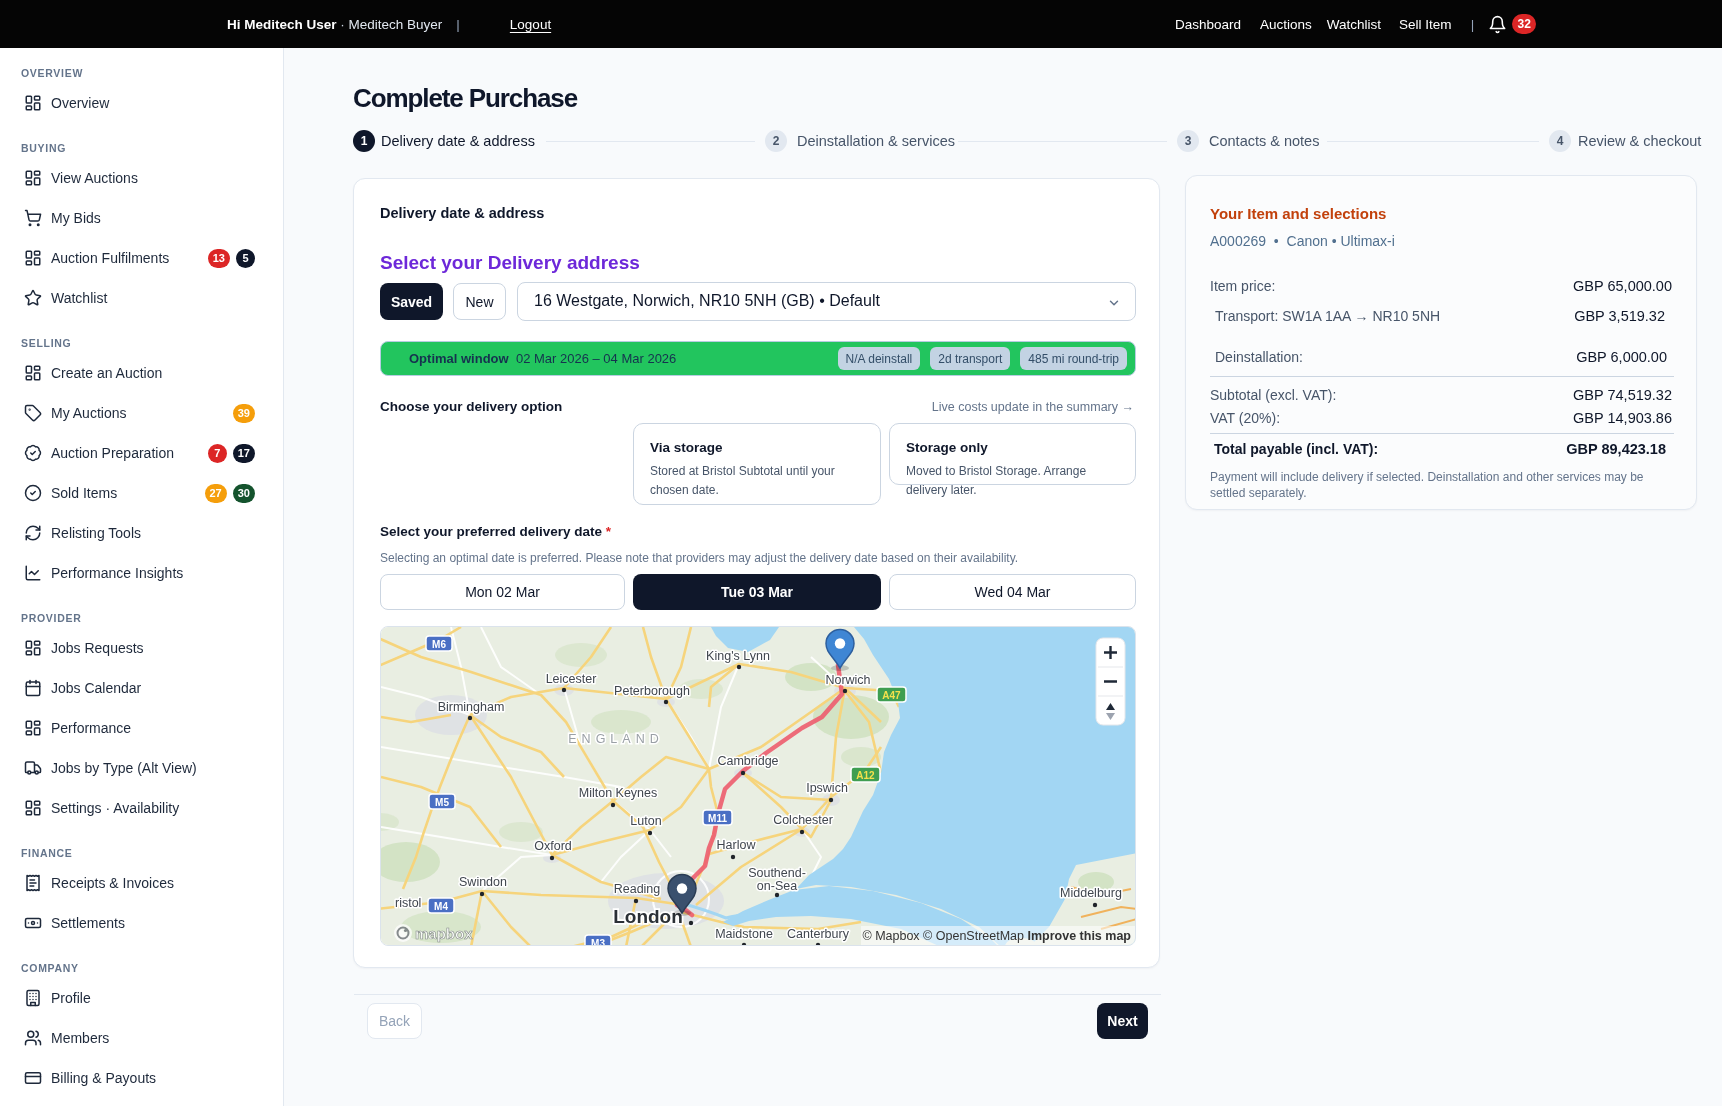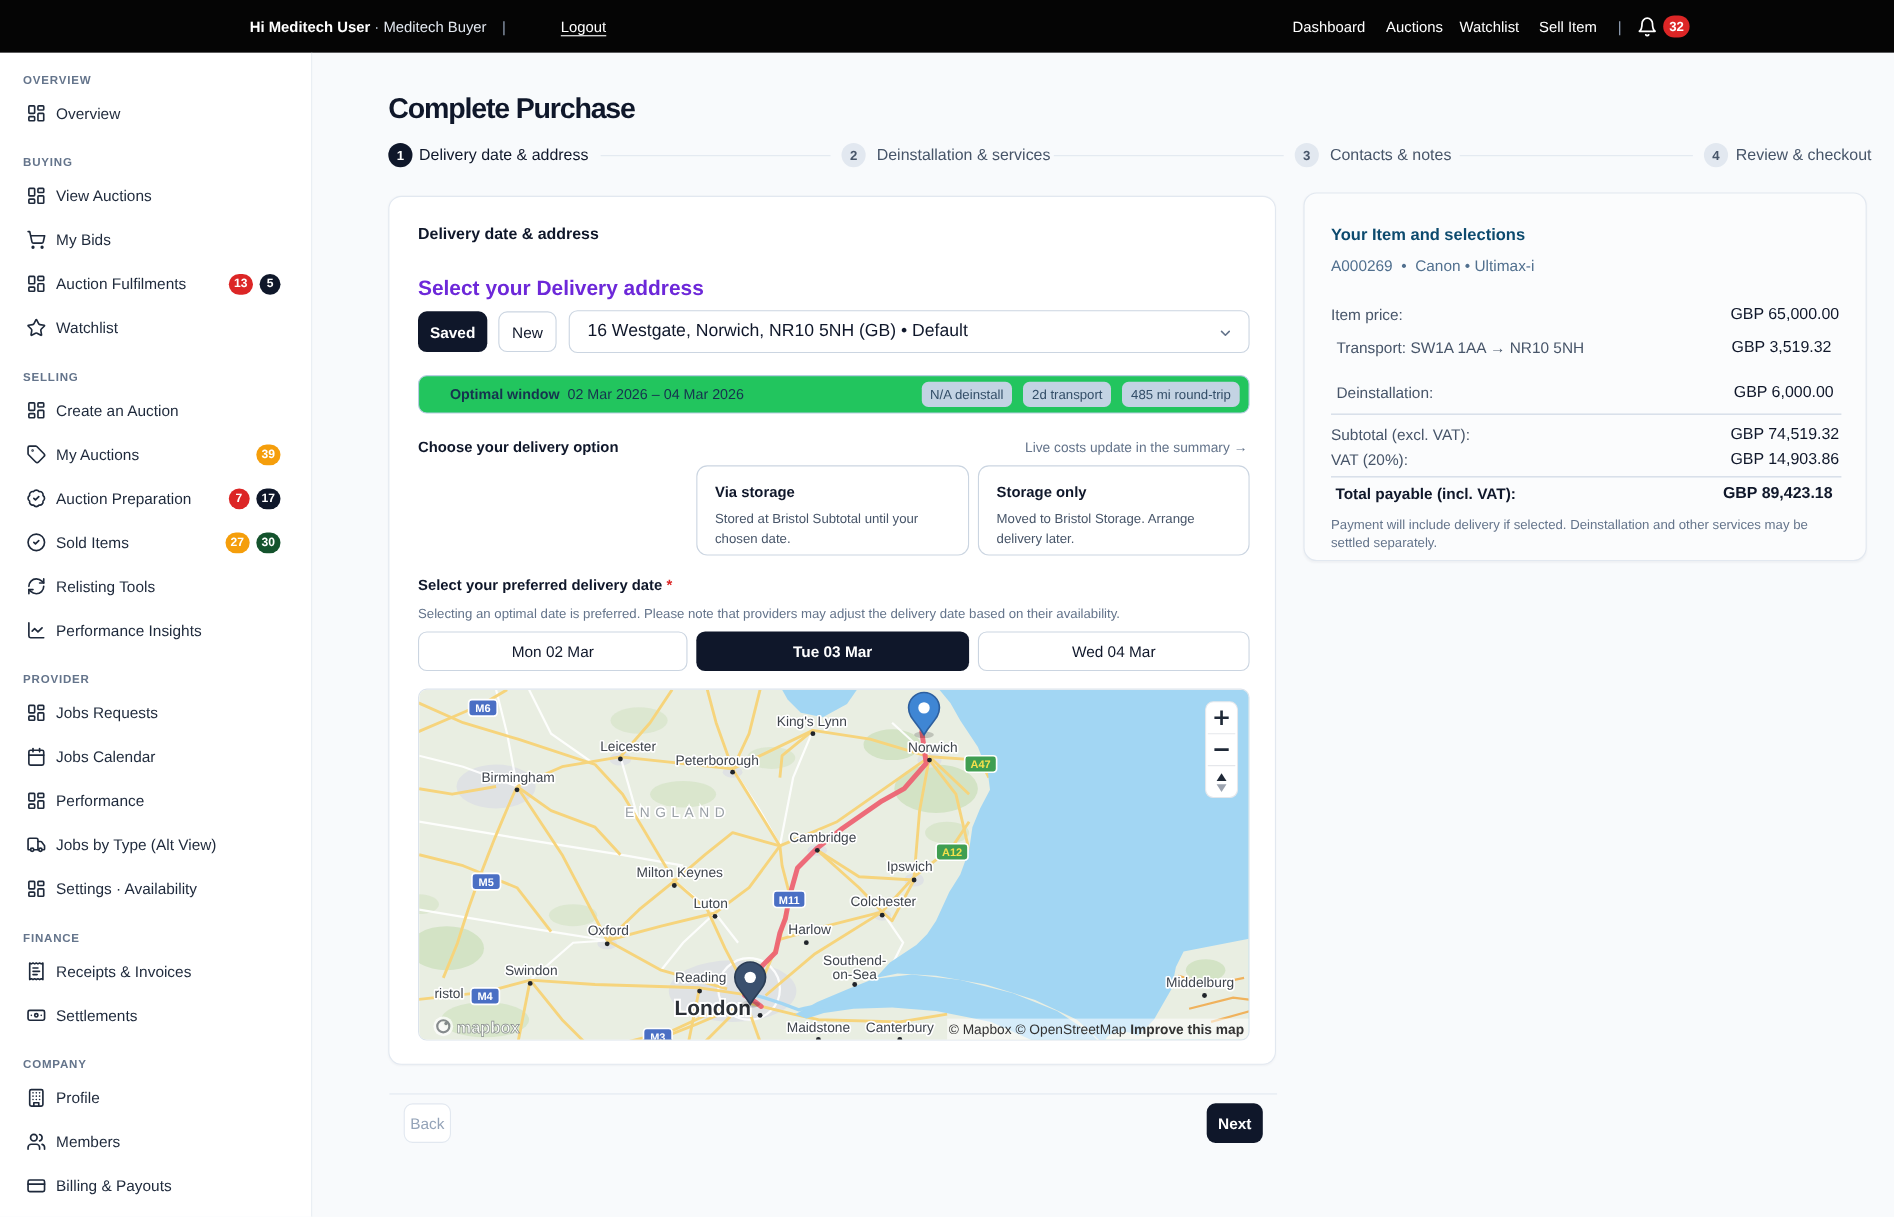--- a/index.html
+++ b/index.html
@@ -332,21 +332,21 @@
           <span class="chip">2d transport</span>
           <span class="chip">485 mi round-trip</span>
       </span>
     </div>
     <div class="abs" style="left:26px; top:220px; font-size:13.5px; font-weight:700; color:#0f172a;">Choose your delivery option</div>
     <div class="abs" style="right:25px; top:221px; font-size:12.5px; color:#64748b;">Live costs update in the summary →</div>
     <div class="abs" style="left:279px; top:244px; width:248px; height:82px; border:1px solid #cbd5e1; border-radius:10px; background:#fff;">
       <div class="abs" style="left:16px; top:16px; font-size:13.5px; font-weight:700; color:#0f172a;">Via storage</div>
       <div class="abs" style="left:16px; top:38px; font-size:12px; color:#475569; line-height:19px; width:195px;">Stored at Bristol Subtotal until your chosen date.</div>
     </div>
-    <div class="abs" style="left:535px; top:244px; width:247px; height:82px; border:1px solid #cbd5e1; border-radius:10px; background:#fff;">
+    <div class="abs" style="left:535px; top:244px; width:247px; height:62px; border:1px solid #cbd5e1; border-radius:10px; background:#fff;">
       <div class="abs" style="left:16px; top:16px; font-size:13.5px; font-weight:700; color:#0f172a;">Storage only</div>
       <div class="abs" style="left:16px; top:38px; font-size:12px; color:#475569; line-height:19px; width:195px;">Moved to Bristol Storage. Arrange delivery later.</div>
     </div>
     <div class="abs" style="left:26px; top:345px; font-size:13.5px; font-weight:700; color:#0f172a;">Select your preferred delivery date <span style="color:#dc2626;">*</span></div>
     <div class="abs" style="left:26px; top:372px; font-size:12px; color:#64748b;">Selecting an optimal date is preferred. Please note that providers may adjust the delivery date based on their availability.</div>
     <div class="btn-light abs" style="left:26px; top:395px; width:245px; height:36px;">Mon 02 Mar</div>
     <div class="btn-dark abs" style="left:279px; top:395px; width:248px; height:36px; font-weight:600;">Tue 03 Mar</div>
     <div class="btn-light abs" style="left:535px; top:395px; width:247px; height:36px;">Wed 04 Mar</div>
     <div class="abs" id="mapbox" style="left:26px; top:447px; width:756px; height:320px; border-radius:8px; overflow:hidden; border:1px solid #dbe3ec;">
     <svg width="756" height="320" viewBox="0 0 756 320" style="display:block;">
@@ -542,34 +542,34 @@
         <circle cx="22" cy="306" r="5.5" fill="none" stroke="#75797e" stroke-width="2"></circle>
         <circle cx="24.5" cy="303.5" r="1.6" fill="#75797e"></circle>
         <text x="34" y="312" font-family="Liberation Sans, sans-serif" font-size="15" font-weight="700" fill="#ffffff" stroke="#75797e" stroke-width="0.6">mapbox</text>
       </g>
       <rect x="480" y="299" width="276" height="21" fill="#ffffff" opacity=".55"></rect>
       <text x="750" y="313" font-family="Liberation Sans, sans-serif" font-size="12.5" fill="#333" text-anchor="end">© Mapbox © OpenStreetMap <tspan font-weight="700">Improve this map</tspan></text>
     </svg>
     </div>
   </div>
   <div class="panel" id="panel">
-    <div class="abs" style="left:24px; top:29px; font-size:15px; font-weight:700; color:#0c4a6e;">Your Item and selections</div>
+    <div class="abs" style="left:24px; top:29px; font-size:15px; font-weight:700; color:#c2410c;">Your Item and selections</div>
     <div class="abs" style="left:24px; top:57px; font-size:14px; color:#51708f;">A000269&nbsp; • &nbsp;Canon • Ultimax-i</div>
     <div class="abs" style="left:24px; top:102px; font-size:14px; color:#475569;">Item price:</div>
     <div class="abs" style="right:24px; top:102px; font-size:14.5px; color:#0f172a;">GBP 65,000.00</div>
     <div class="abs" style="left:29px; top:132px; font-size:14px; color:#475569;">Transport: SW1A 1AA → NR10 5NH</div>
     <div class="abs" style="right:31px; top:132px; font-size:14.5px; color:#0f172a;">GBP 3,519.32</div>
     <div class="abs" style="left:29px; top:173px; font-size:14px; color:#475569;">Deinstallation:</div>
     <div class="abs" style="right:29px; top:173px; font-size:14.5px; color:#0f172a;">GBP 6,000.00</div>
     <div class="divider" style="left:24px; top:200px; width:464px; background:#cbd5e1;"></div>
     <div class="abs" style="left:24px; top:211px; font-size:14px; color:#475569;">Subtotal (excl. VAT):</div>
     <div class="abs" style="right:24px; top:211px; font-size:14.5px; color:#0f172a;">GBP 74,519.32</div>
     <div class="abs" style="left:24px; top:234px; font-size:14px; color:#475569;">VAT (20%):</div>
     <div class="abs" style="right:24px; top:234px; font-size:14.5px; color:#0f172a;">GBP 14,903.86</div>
     <div class="divider" style="left:24px; top:257px; width:464px; background:#cbd5e1;"></div>
     <div class="abs" style="left:28px; top:265px; font-size:14px; font-weight:700; color:#0f172a;">Total payable (incl. VAT):</div>
     <div class="abs" style="right:30px; top:265px; font-size:14.5px; font-weight:700; color:#0f172a;">GBP 89,423.18</div>
     <div class="abs" style="left:24px; top:293px; width:444px; font-size:12px; line-height:16px; color:#64748b;">Payment will include delivery if selected. Deinstallation and other services may be settled separately.</div>
   </div>
   <div class="divider" style="left:70px; top:946px; width:807px;"></div>
-  <div class="btn-light abs" style="left:83px; top:955px; width:43px; height:36px; color:#94a3b8; border-color:#e2e8f0;">Back</div>
+  <div class="btn-light abs" style="left:83px; top:955px; width:55px; height:36px; color:#94a3b8; border-color:#e2e8f0;">Back</div>
   <div class="btn-dark abs" style="left:813px; top:955px; width:51px; height:36px; font-weight:600;">Next</div>
 </div>
 
 </body></html>

